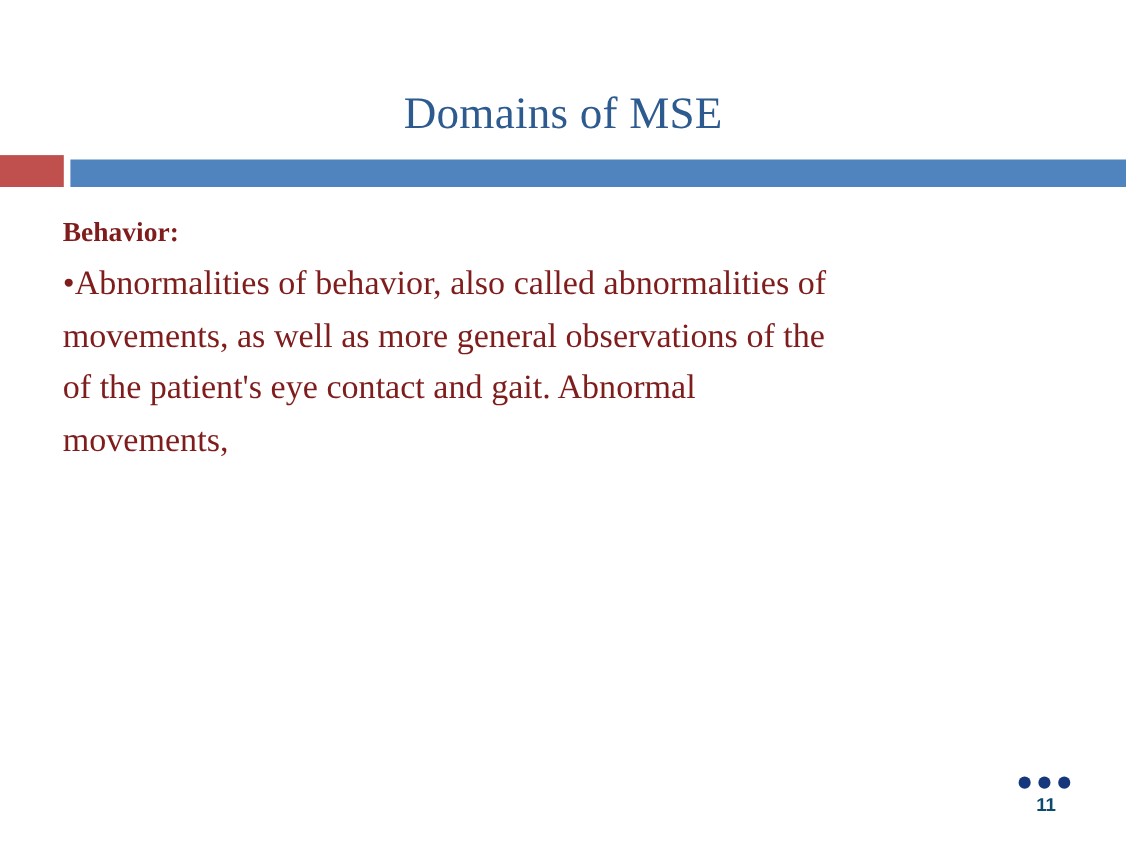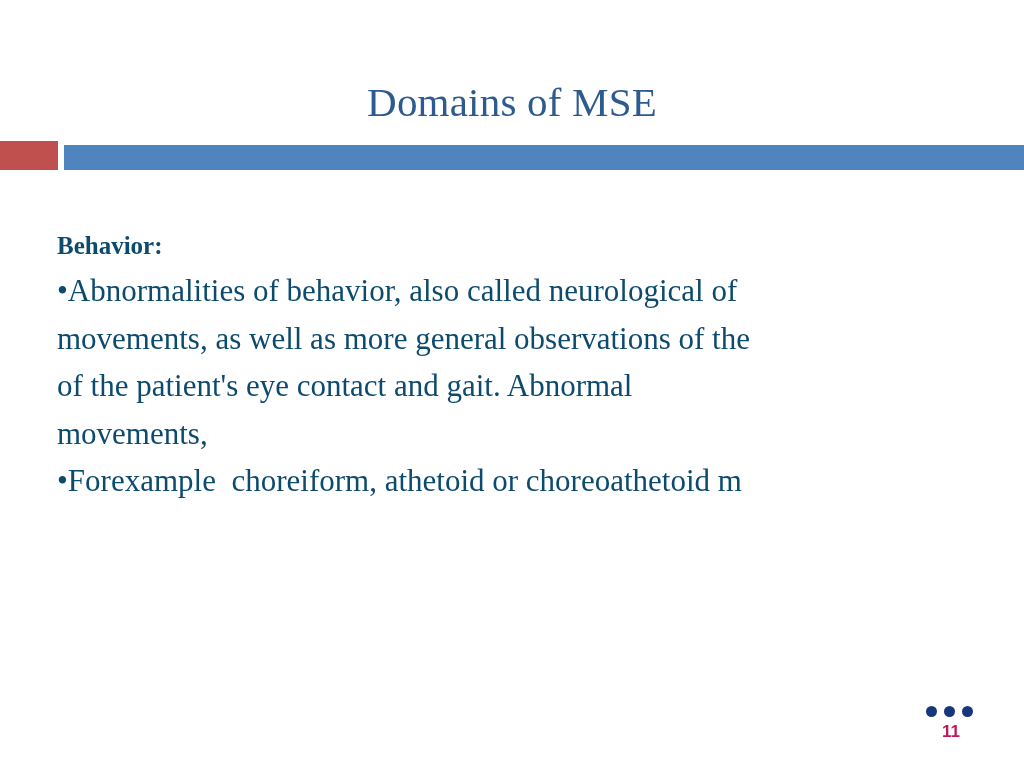--- a/index.html
+++ b/index.html
@@ -55,26 +55,26 @@
     top: 145px;
     width: 960px;
     height: 25px;
     background: #5084be;
   }
 
   
   .body-text {
     position: absolute;
     left: 57px;
-    top: 224px;
+    top: 190px;
     width: 930px;
     font-family: "Liberation Serif", "DejaVu Serif", serif;
     font-size: 31px;
     line-height: 47.6px;
-    color: #0c4a6e;
+    color: #7f1d1d;
   }
   .body-line {
     white-space: pre;
     display: block;
   }
   .body-line.heading {
     font-weight: bold;
     font-size: 25px;
     line-height: 43px;
   }
@@ -99,41 +99,40 @@
   }
   .page-number {
     position: absolute;
     left: 906px;
     top: 722px;
     width: 90px;
     text-align: center;
     font-family: "Liberation Sans", "DejaVu Sans", sans-serif;
     font-size: 17px;
     font-weight: bold;
-    color: #be185d;
+    color: #0c4a6e;
     line-height: 20px;
   }
 </style>
 </head>
 <body>
 
 <div class="slide">
 
   <div class="title">Domains of MSE</div>
 
   <div class="rule-red"></div>
   <div class="rule-blue"></div>
 
   <div class="body-text">
     <span class="body-line heading">Behavior:</span>
-    <span class="body-line">•Abnormalities of behavior, also called neurological of</span>
+    <span class="body-line">•Abnormalities of behavior, also called abnormalities of</span>
     <span class="body-line">movements, as well as more general observations of the</span>
     <span class="body-line">of the patient's eye contact and gait. Abnormal</span>
     <span class="body-line">movements,</span>
-    <span class="body-line">•Forexample  choreiform, athetoid or choreoathetoid m</span>
   </div>
 
   <div class="footer-dots">
     <span class="dot"></span>
     <span class="dot"></span>
     <span class="dot"></span>
   </div>
 
   <div class="page-number">11</div>
 

